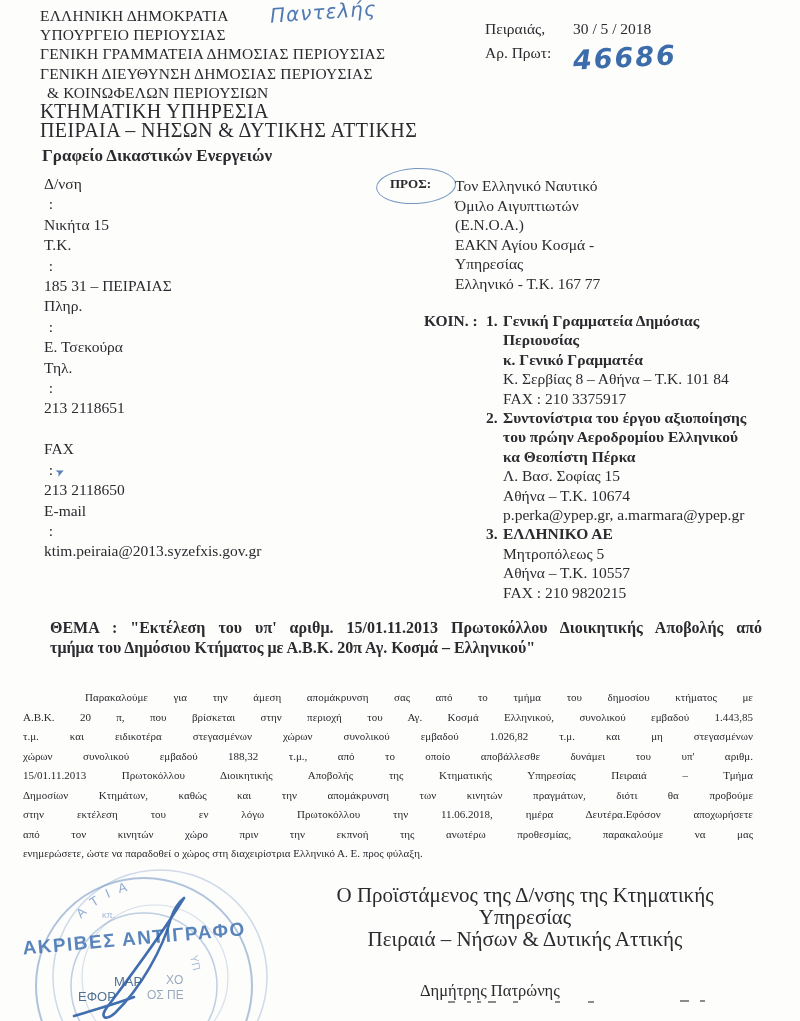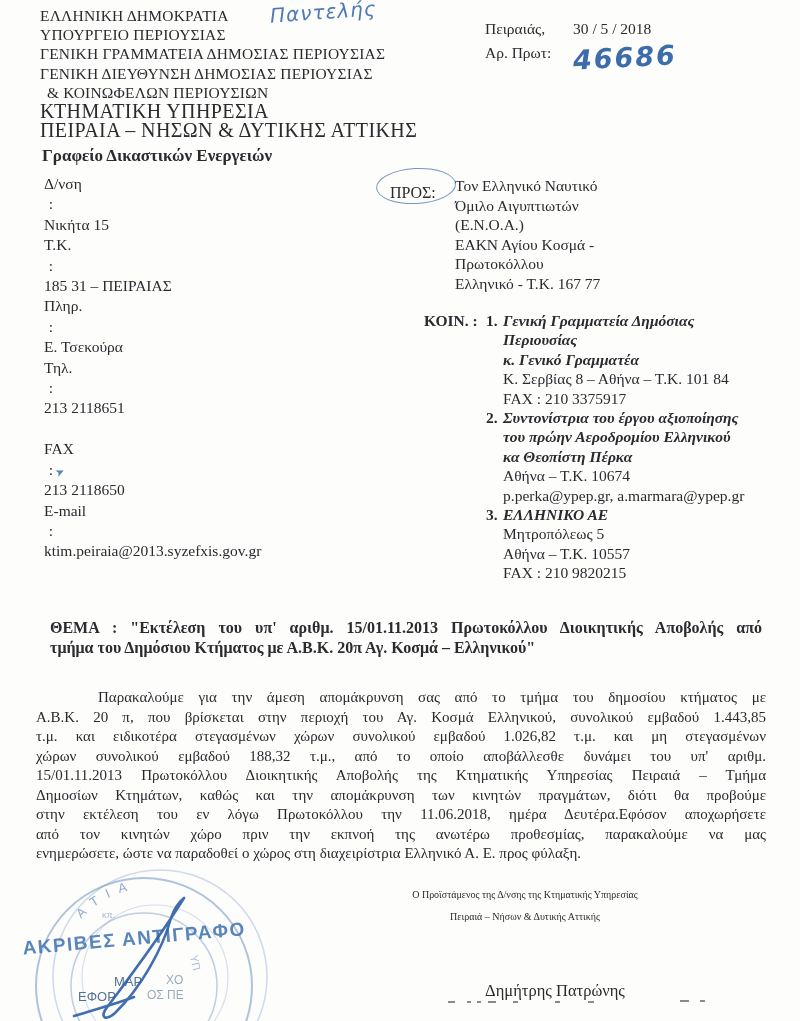--- a/index.html
+++ b/index.html
@@ -24,40 +24,40 @@
   .proto-num{font-size:27px;font-weight:bold;transform:rotate(-3deg);margin-top:-2px;letter-spacing:2px;}
   
   .office-title{position:absolute;left:42px;top:146px;font-weight:bold;font-size:17px;}
   .contact{position:absolute;left:44px;top:174px;font-size:15.5px;line-height:20.4px;}
   .crow{display:flex;flex-direction:column;}
   .clabel{width:52px;}
   .ccolon{width:14px;text-align:center;}
   .cvalue{white-space:nowrap;}
   .pen-mark{color:#3d6cab;font-size:11px;margin-left:2px;transform:rotate(-25deg);display:inline-block;opacity:.85;font-family:"DejaVu Sans",sans-serif;}
   
-  .pros-label{position:absolute;left:390px;top:176px;font-weight:normal;font-size:16px;margin-top:8px;}
+  .pros-label{position:absolute;left:390px;top:176px;font-weight:bold;font-size:13px;}
   .pros-ellipse{position:absolute;left:376px;top:168px;width:78px;height:34px;border:1.6px solid rgba(84,125,180,.8);border-radius:50%;transform:rotate(-3deg);}
   .pros-lines{position:absolute;left:455px;top:176px;font-size:15.5px;line-height:19.6px;}
   
   .koin{position:absolute;left:424px;top:311px;font-size:15.5px;line-height:19.4px;}
   .koin-flex{display:flex;}
   .koin-label{font-weight:bold;width:62px;}
   .entry{display:flex;}
   .num{width:17px;font-weight:bold;flex:none;}
   .elines{white-space:nowrap;}
-  .b{font-weight:bold;font-style:italic;}
+  .b{font-weight:bold;}
   
   .subject{position:absolute;left:50px;top:618px;width:712px;font-weight:bold;font-size:16px;line-height:19.5px;}
   .just{text-align:justify;text-align-last:justify;}
   
-  .body-par{position:absolute;left:36px;top:688px;width:730px;font-size:15px;line-height:19.5px;}
+  .body-par{position:absolute;left:23px;top:688px;width:730px;font-size:11px;line-height:19.5px;}
   .indent{padding-left:62px;}
   
-  .closing{position:absolute;left:325px;top:884px;width:400px;text-align:center;font-size:10px;line-height:22px;}
-  .signer{position:absolute;left:420px;top:981px;width:270px;text-align:center;font-size:16.5px;}
+  .closing{position:absolute;left:325px;top:884px;width:400px;text-align:center;font-size:21px;line-height:22px;}
+  .signer{position:absolute;left:420px;top:981px;width:270px;font-size:16.5px;}
   
   .stamp{position:absolute;left:14px;top:866px;}
   
   .dash{position:absolute;height:2px;background:#4e4e50;opacity:.65;}
 </style>
 </head>
 <body>
 
 <div class="page">
 
@@ -119,21 +119,21 @@
     </div>
   </div>
 
   <div class="pros-ellipse"></div>
   <div class="pros-label">ΠΡΟΣ:</div>
   <div class="pros-lines">
     <div>Τον Ελληνικό Ναυτικό</div>
     <div>Όμιλο Αιγυπτιωτών</div>
     <div>(Ε.Ν.Ο.Α.)</div>
     <div>ΕΑΚΝ Αγίου Κοσμά -</div>
-    <div>Πρωτοκόλλου</div>
+    <div>Υπηρεσίας</div>
     <div>Ελληνικό - Τ.Κ. 167 77</div>
   </div>
 
   <div class="koin">
     <div class="koin-flex">
       <div class="koin-label">ΚΟΙΝ. :</div>
       <div class="koin-entries">
         <div class="entry">
           <div class="num">1.</div>
           <div class="elines">
@@ -143,20 +143,21 @@
             <div>Κ. Σερβίας 8 – Αθήνα – Τ.Κ. 101 84</div>
             <div>FAX : 210 3375917</div>
           </div>
         </div>
         <div class="entry">
           <div class="num">2.</div>
           <div class="elines">
             <div class="b">Συντονίστρια του έργου αξιοποίησης</div>
             <div class="b">του πρώην Αεροδρομίου Ελληνικού</div>
             <div class="b">κα Θεοπίστη Πέρκα</div>
+            <div>Λ. Βασ. Σοφίας 15</div>
             <div>Αθήνα – Τ.Κ. 10674</div>
             <div>p.perka@ypep.gr, a.marmara@ypep.gr</div>
           </div>
         </div>
         <div class="entry">
           <div class="num">3.</div>
           <div class="elines">
             <div class="b">ΕΛΛΗΝΙΚΟ ΑΕ</div>
             <div>Μητροπόλεως 5</div>
             <div>Αθήνα – Τ.Κ. 10557</div>

